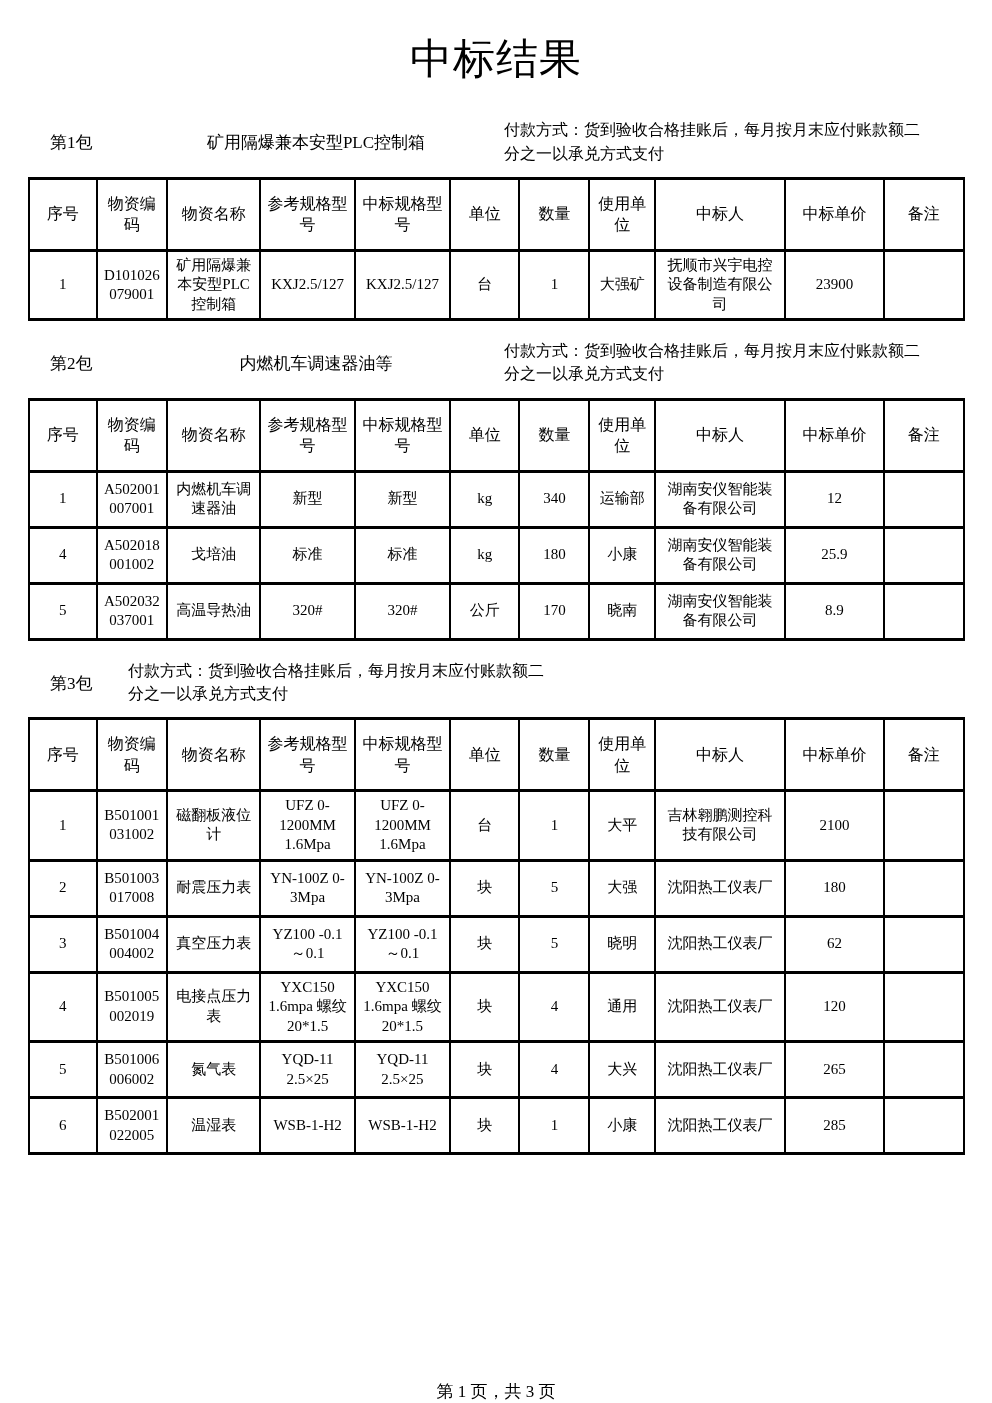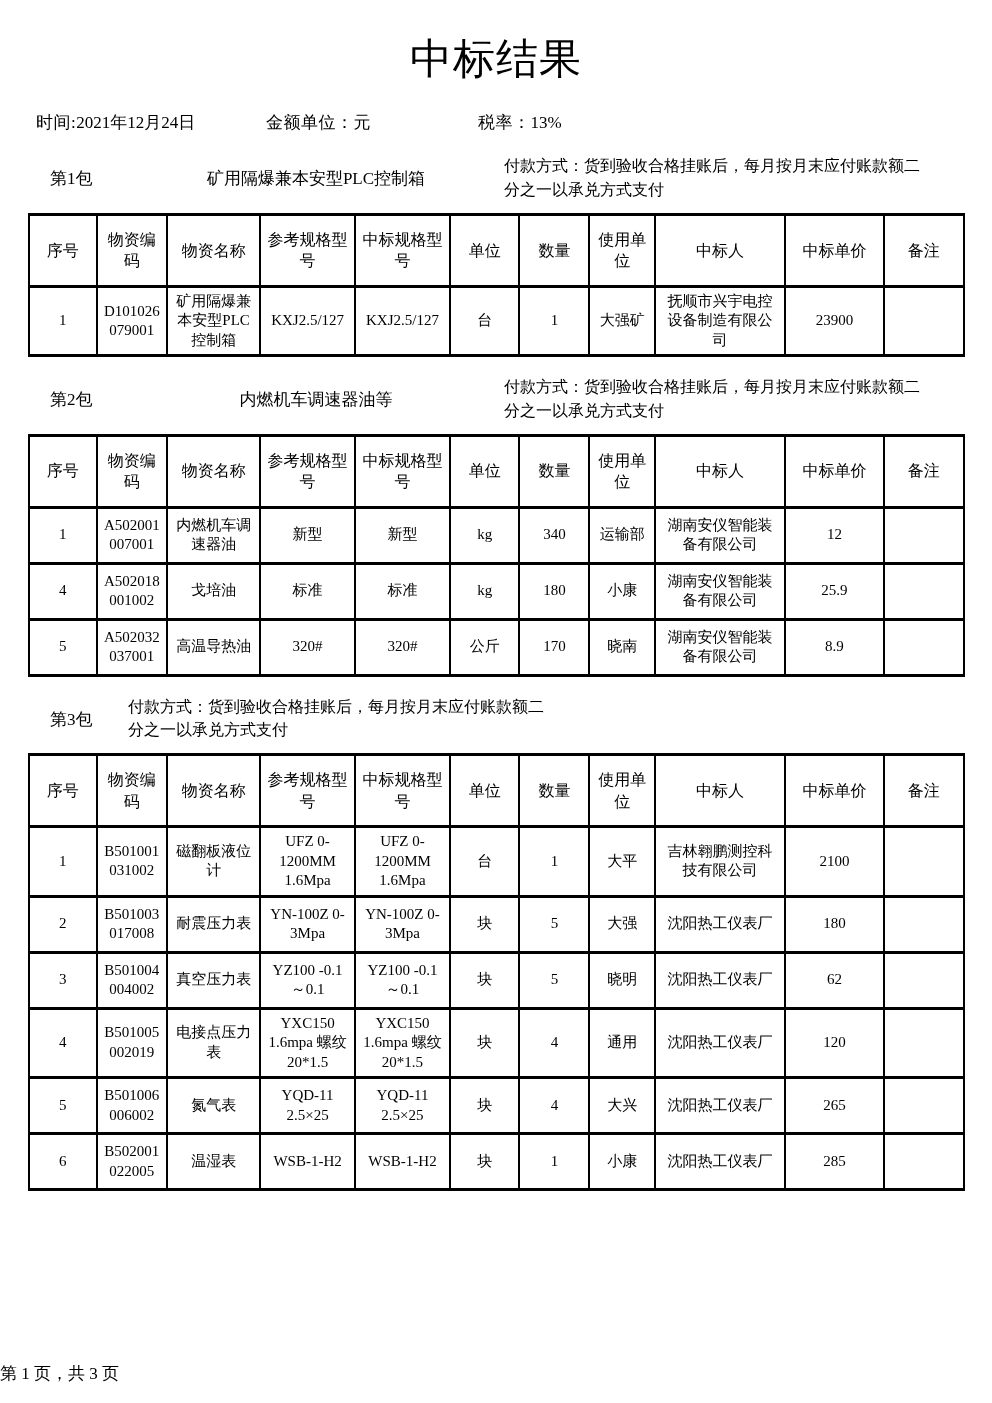--- a/index.html
+++ b/index.html
@@ -85,40 +85,34 @@
   col.c7 { width:7.0%; }
   col.c8 { width:13.9%; }
   col.c9 { width:10.6%; }
   col.c10 { width:8.5%; }
   
   td.c1 { text-align:left; word-break:break-all; font-size:14px; padding-left:4px; padding-right:3px; }
   td.c2 { text-align:left; padding-left:4px; padding-right:3px; }
   td.c3, td.c4 { text-align:left; word-wrap:break-word; padding-left:4px; padding-right:3px; }
   .page-footer {
     margin-top:auto;
-    margin-bottom:18px;
-    text-align:left;
+    text-align:center;
     font-size:17px;
   }
 </style>
 </head>
 <body>
 
 <div class="page">
 
   <div class="doc-title">中标结果</div>
 
 
 
 
-  <div class="meta-line meta-triple">
-    <span class="pair1"><span class="lbl">时间:</span><span>2021年12月24日</span></span>
-    <span class="pair2"><span class="lbl">金额单位：</span><span>元</span></span>
-    <span class="pair3"><span class="lbl">税率：</span><span>13%</span></span>
-  </div>
 
   <div class="section-head">
     <div class="pkg-label">第1包</div>
     <div class="pkg-name">矿用隔爆兼本安型PLC控制箱</div>
     <div class="pkg-payment">
       <div>付款方式：货到验收合格挂账后，每月按月末应付账款额二</div>
       <div>分之一以承兑方式支付</div>
     </div>
   </div>
   <table class="pkg">

